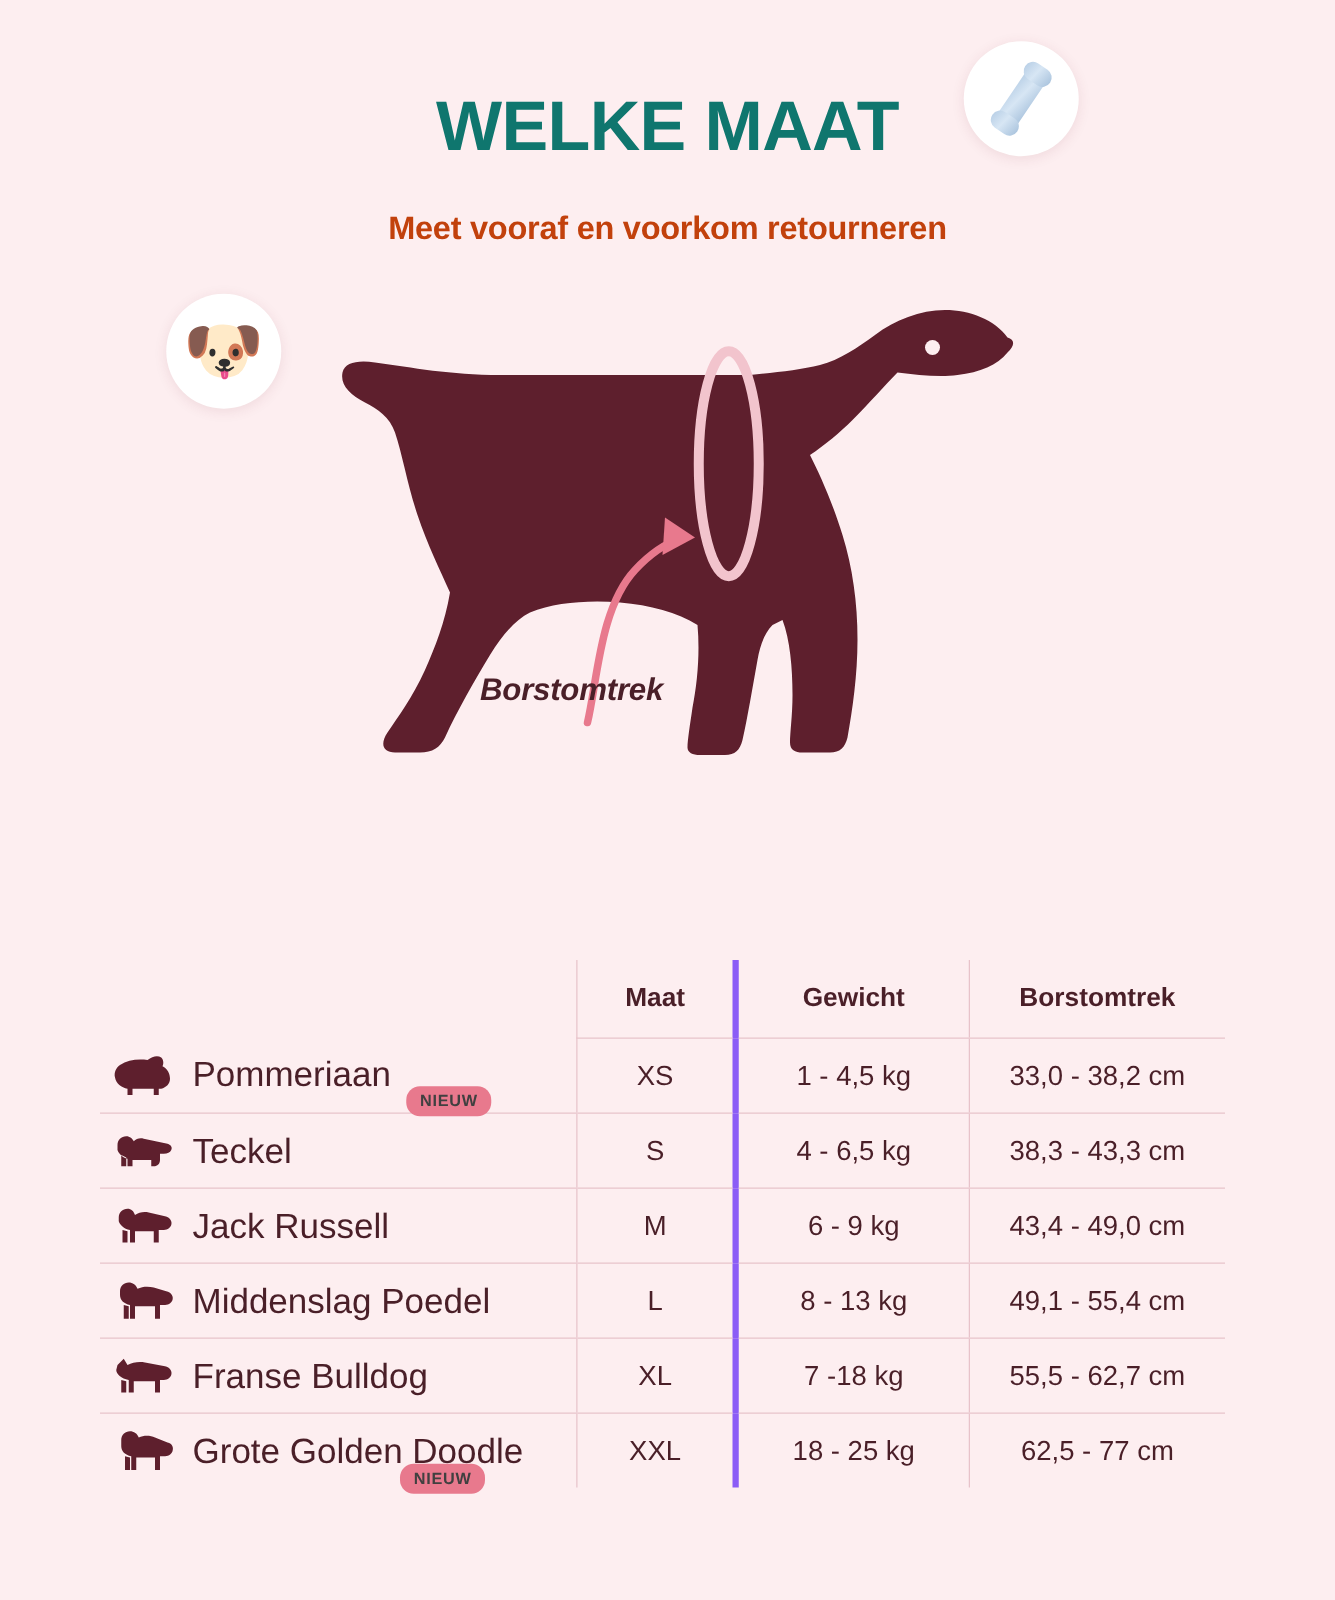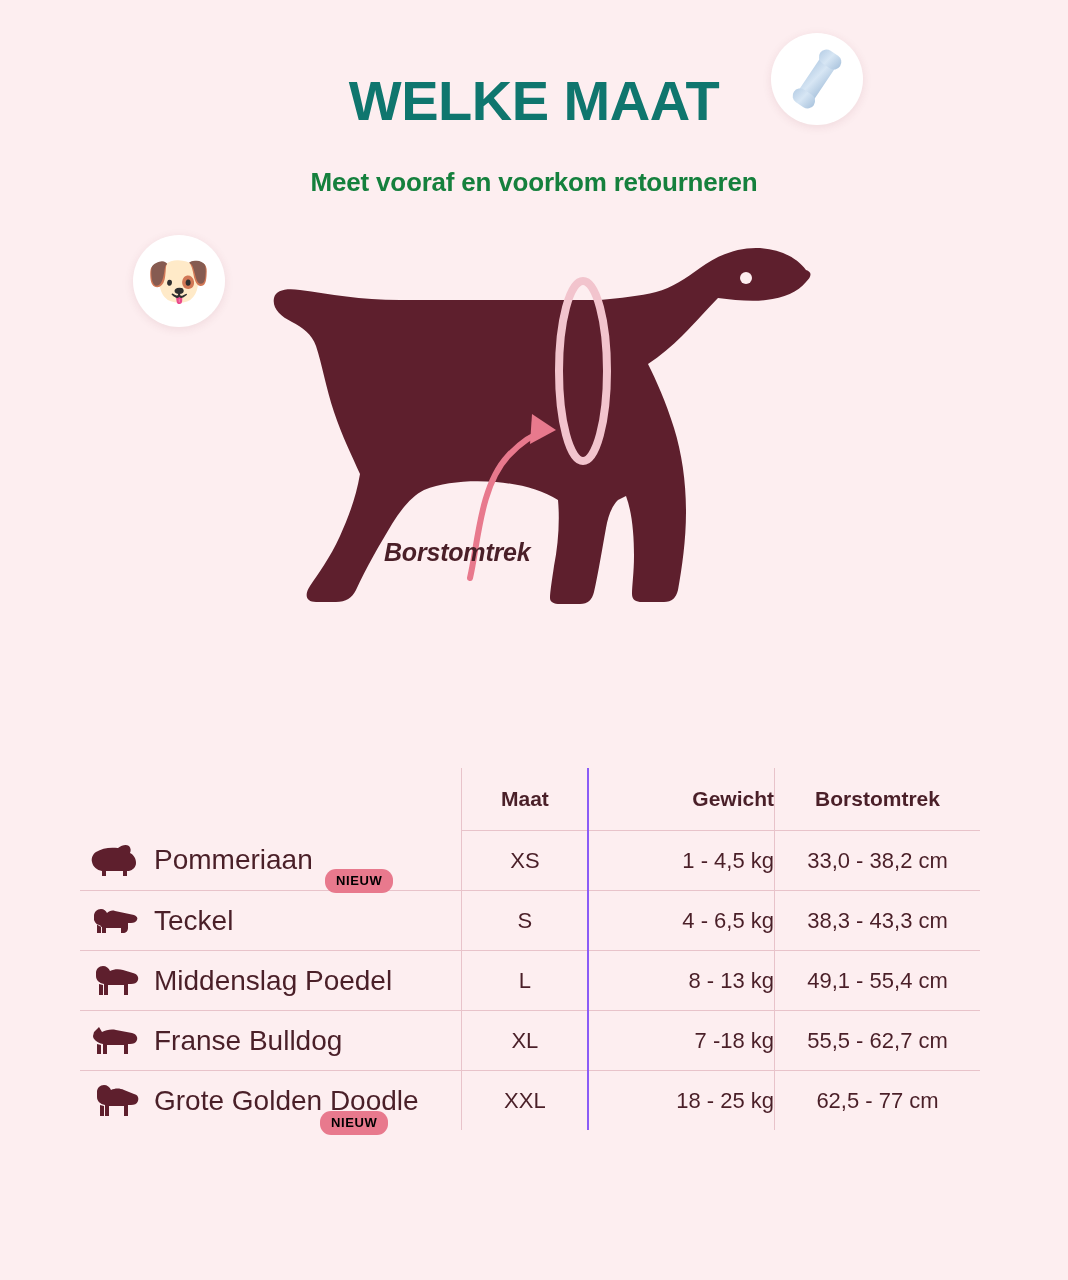--- a/index.html
+++ b/index.html
@@ -26,21 +26,21 @@
     font-weight: bold;
     font-size: 56px;
     line-height: 1.05;
     letter-spacing: -0.5px;
     margin: 0;
   }
   .title .line {
     display: block;
   }
   .subtitle {
-    color: #15803d;
+    color: #c2410c;
     font-weight: bold;
     font-size: 26px;
     margin: 36px 0 0 0;
     letter-spacing: -0.2px;
   }
 
   
   .badge-circle {
     position: absolute;
     border-radius: 50%;
@@ -126,21 +126,21 @@
     vertical-align: middle;
   }
   .row-line td, .row-line th {
     border-bottom: 1px solid #e8c3ca;
   }
   .col-breed {
     width: 382px;
     text-align: left;
   }
   .col-size   { width: 126px; text-align: center; border-left: 1px solid #e8c3ca; }
-  .col-weight { width: 186px; text-align: right; border-left: 2px solid #8b5cf6; }
+  .col-weight { width: 186px; text-align: center; border-left: 5px solid #8b5cf6; }
   .col-chest  { width: 206px; text-align: center; border-left: 1px solid #e8c3ca; }
 
   thead th {
     font-weight: bold;
     font-size: 21px;
     height: 62px;
   }
   tbody td {
     height: 59px;
     font-size: 22px;
@@ -161,21 +161,21 @@
     align-items: center;
     justify-content: center;
   }
   .breed-name {
     font-size: 28px;
     white-space: nowrap;
   }
   .nieuw-badge {
     position: absolute;
     background: #e8798d;
-    color: #000000;
+    color: #404040;
     font-size: 13px;
     font-weight: bold;
     letter-spacing: 0.6px;
     padding: 4px 11px 5px;
     border-radius: 11px;
   }
   #nieuw-pommeriaan { left: 245px; top: 38px; }
   #nieuw-doodle     { left: 240px; top: 40px; }
 </style>
 </head>
@@ -296,20 +296,35 @@
                 </svg>
             </span>
             <span class="breed-name">Teckel</span>
           </div>
         </td>
         <td class="col-size">S</td>
         <td class="col-weight">4 - 6,5 kg</td>
         <td class="col-chest">38,3 - 43,3 cm</td>
       </tr>
 
+      <tr class="row-line">
+        <td class="col-breed">
+          <div class="breed-cell">
+            <span class="breed-icon">
+              <svg width="52" height="34" viewBox="0 0 52 34">
+                  <path fill="#5e1f2d" d="M7,10 C7,6 10,3 14,3 C17,3 19,5 20,8 C23,6 27,5 31,6 L44,9 C48,10 50,13 49,16 C48,19 45,20 42,20 L39,20 L39,30 L35,30 L35,21 L20,21 L20,30 L16,30 L16,20 C11,19 8,16 7,13 Z M10,20 L10,30 L14,30 L14,21 Z M44,12 C46,12 47,13 47,15 L44,15 Z"></path>
+                </svg>
+            </span>
+            <span class="breed-name">Jack Russell</span>
+          </div>
+        </td>
+        <td class="col-size">M</td>
+        <td class="col-weight">6 - 9 kg</td>
+        <td class="col-chest">43,4 - 49,0 cm</td>
+      </tr>
 
       <tr class="row-line">
         <td class="col-breed">
           <div class="breed-cell">
             <span class="breed-icon">
               <svg width="52" height="34" viewBox="0 0 52 34">
                   <path fill="#5e1f2d" d="M8,9 C8,5 11,2 15,2 C18,2 21,4 22,7 C26,5 31,5 35,6 L45,9 C49,10 51,13 50,16 C49,19 46,20 43,20 L40,20 L40,31 L36,31 L36,21 L20,21 L20,31 L16,31 L16,20 C11,19 8,16 8,12 Z M11,20 L11,31 L15,31 L15,21 Z"></path>
                 </svg>
             </span>
             <span class="breed-name">Middenslag Poedel</span>

